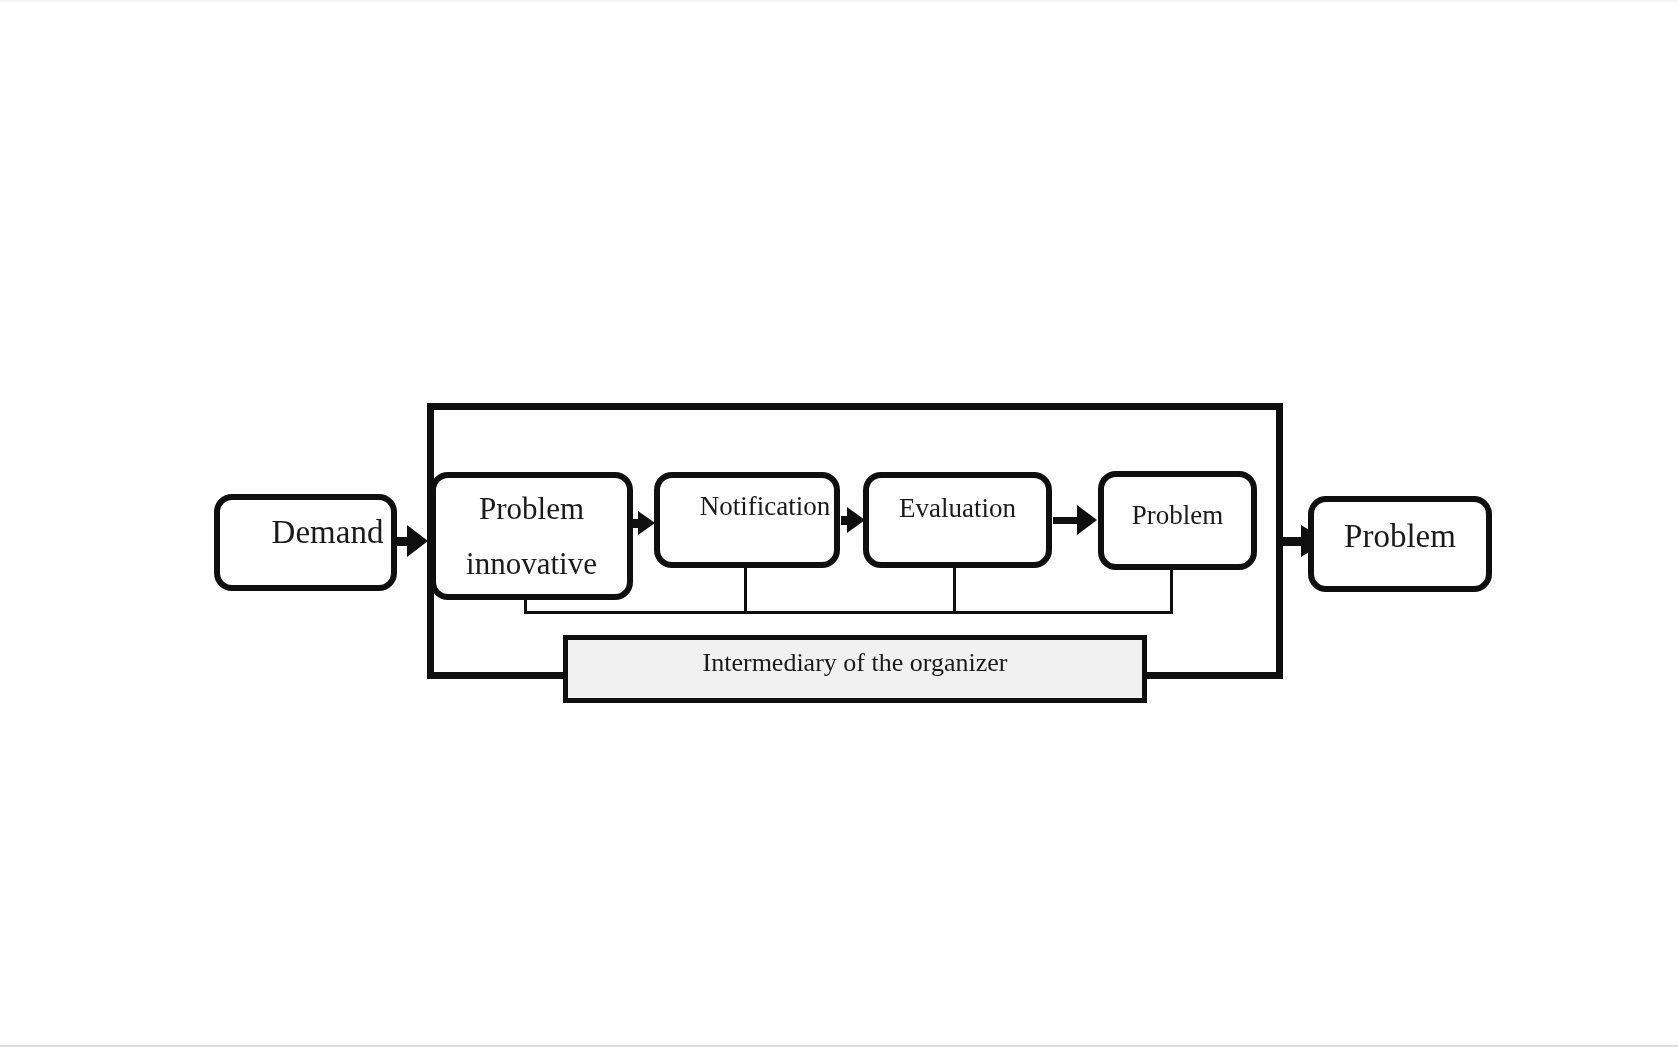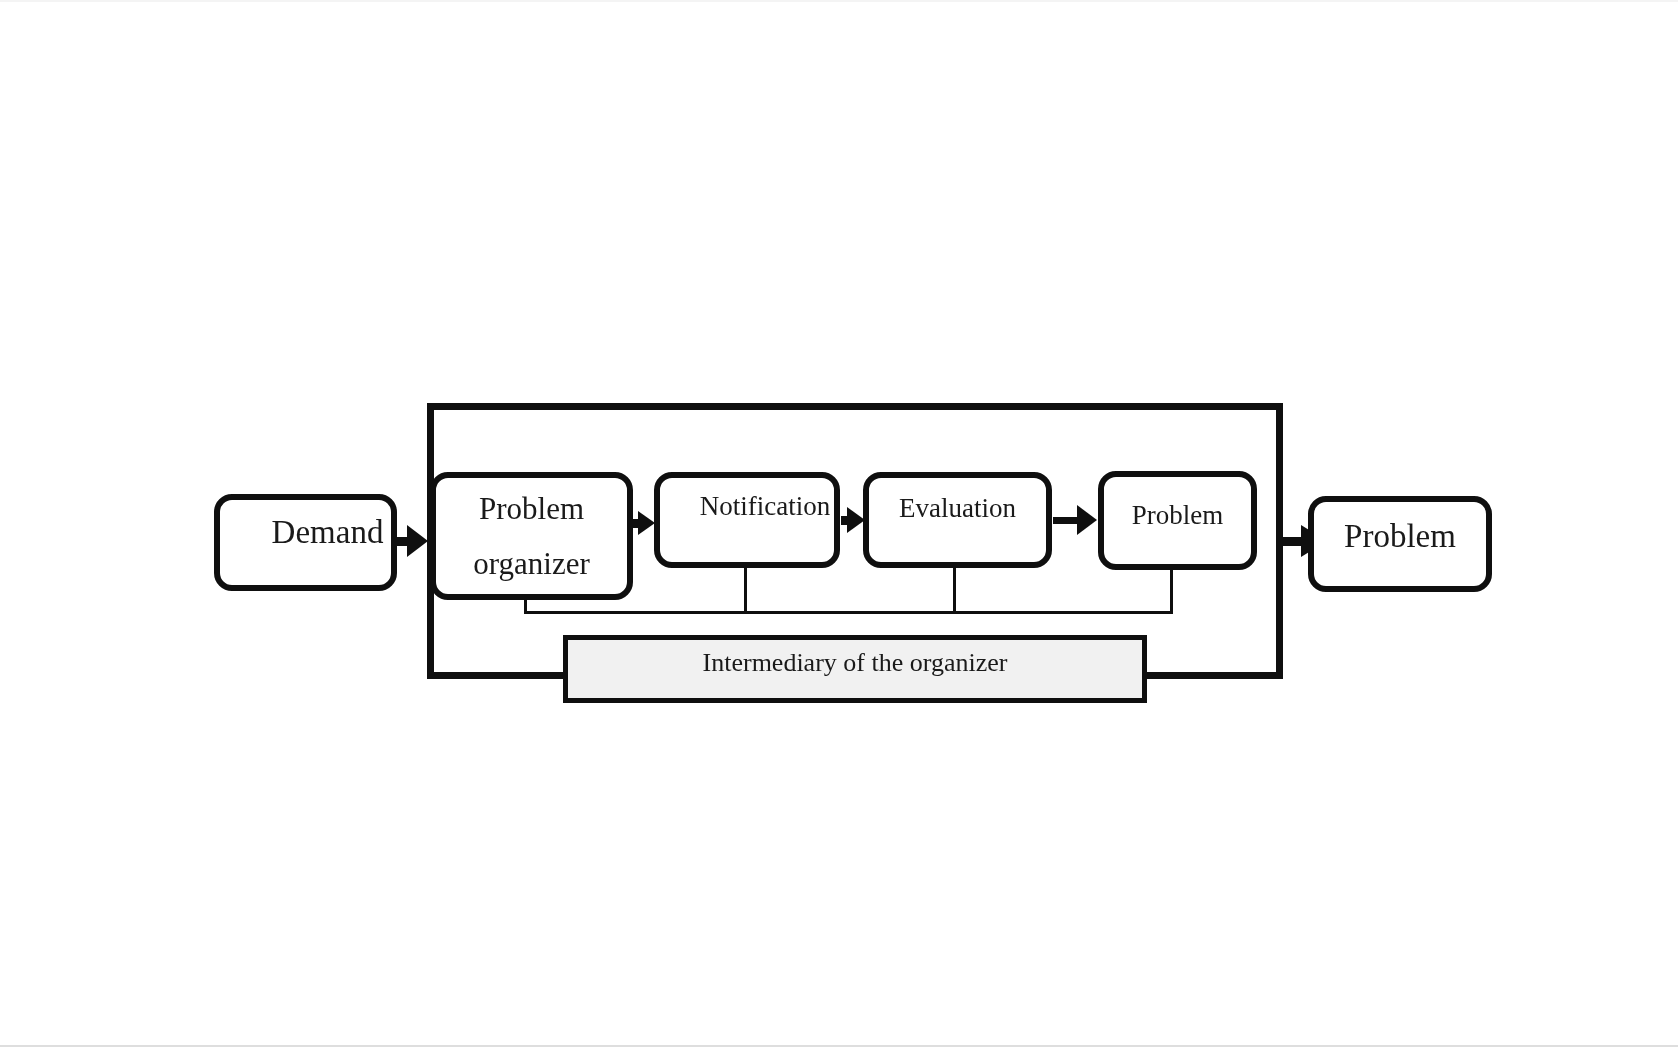--- a/index.html
+++ b/index.html
@@ -86,21 +86,21 @@
 
     <div class="node node-demand">
       <span>Demand</span>
     </div>
 
     <div class="shaft a1-shaft"></div>
     <div class="head a1-head"></div>
 
     <div class="node node-problem">
       <span>Problem</span>
-      <span>organizer</span>
+      <span>innovative</span>
     </div>
 
     <div class="shaft a2-shaft"></div>
     <div class="head a2-head"></div>
 
     <div class="node node-notification">
       <span>Notification</span>
     </div>
 
     <div class="shaft a3-shaft"></div>

